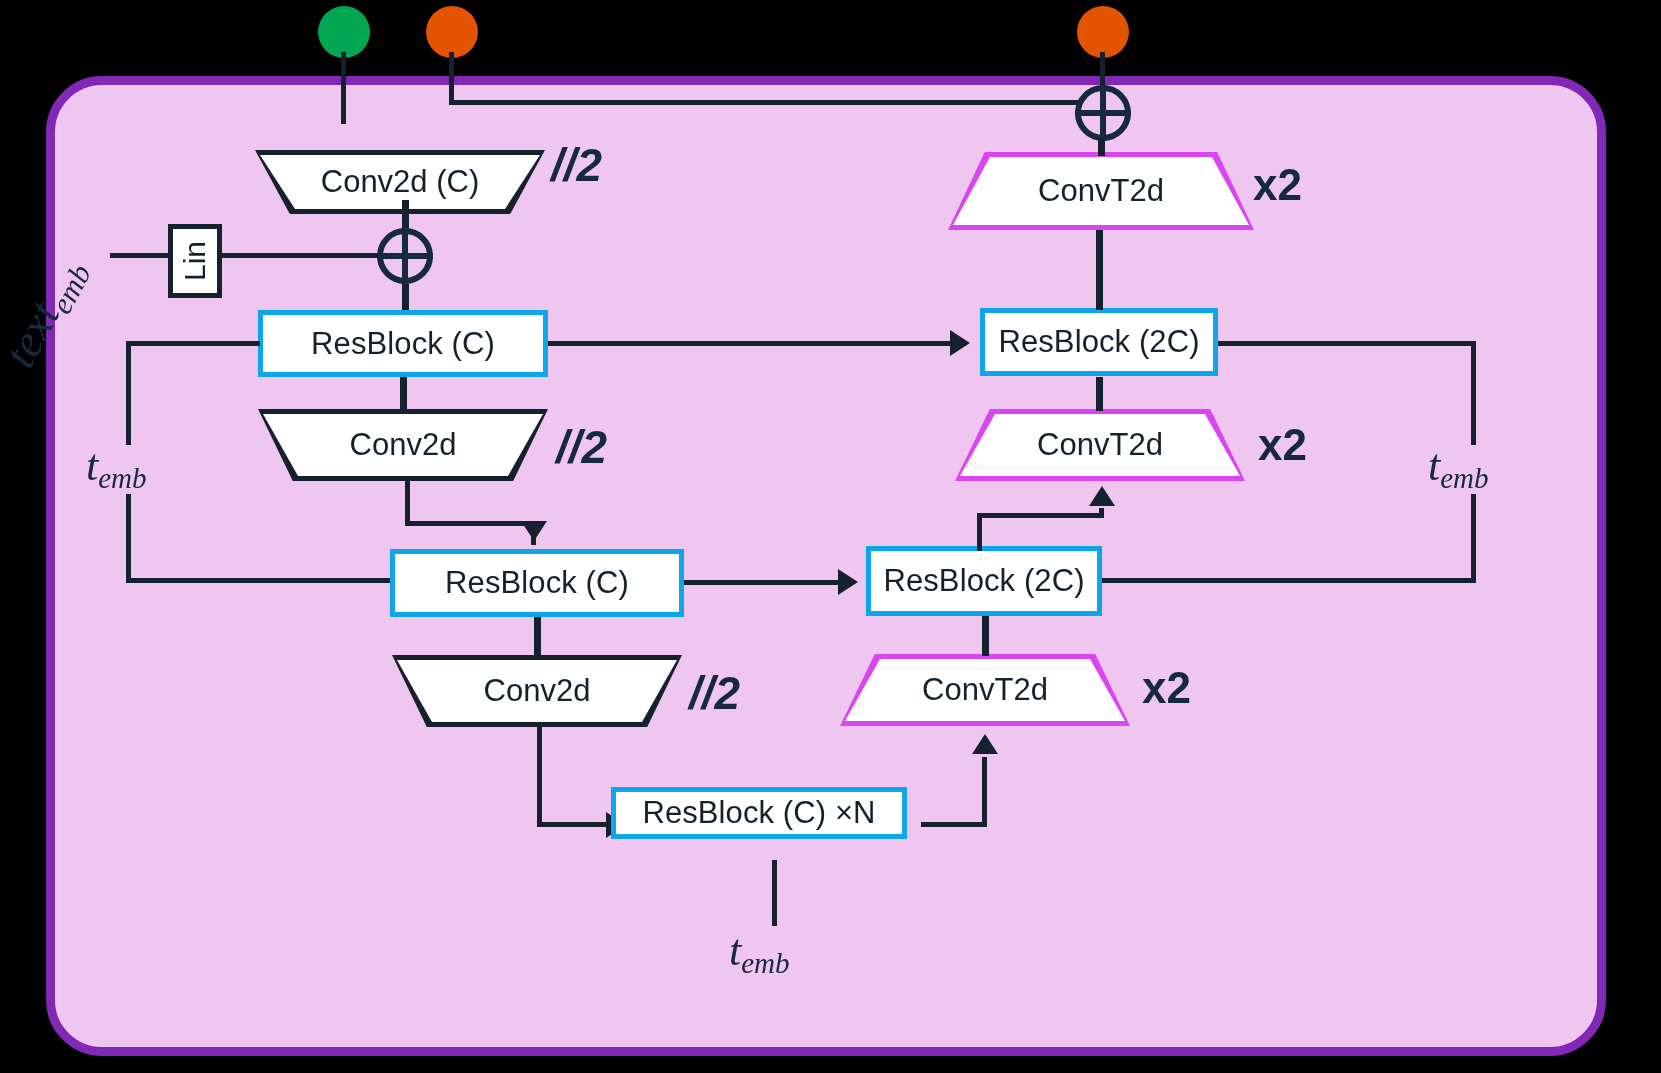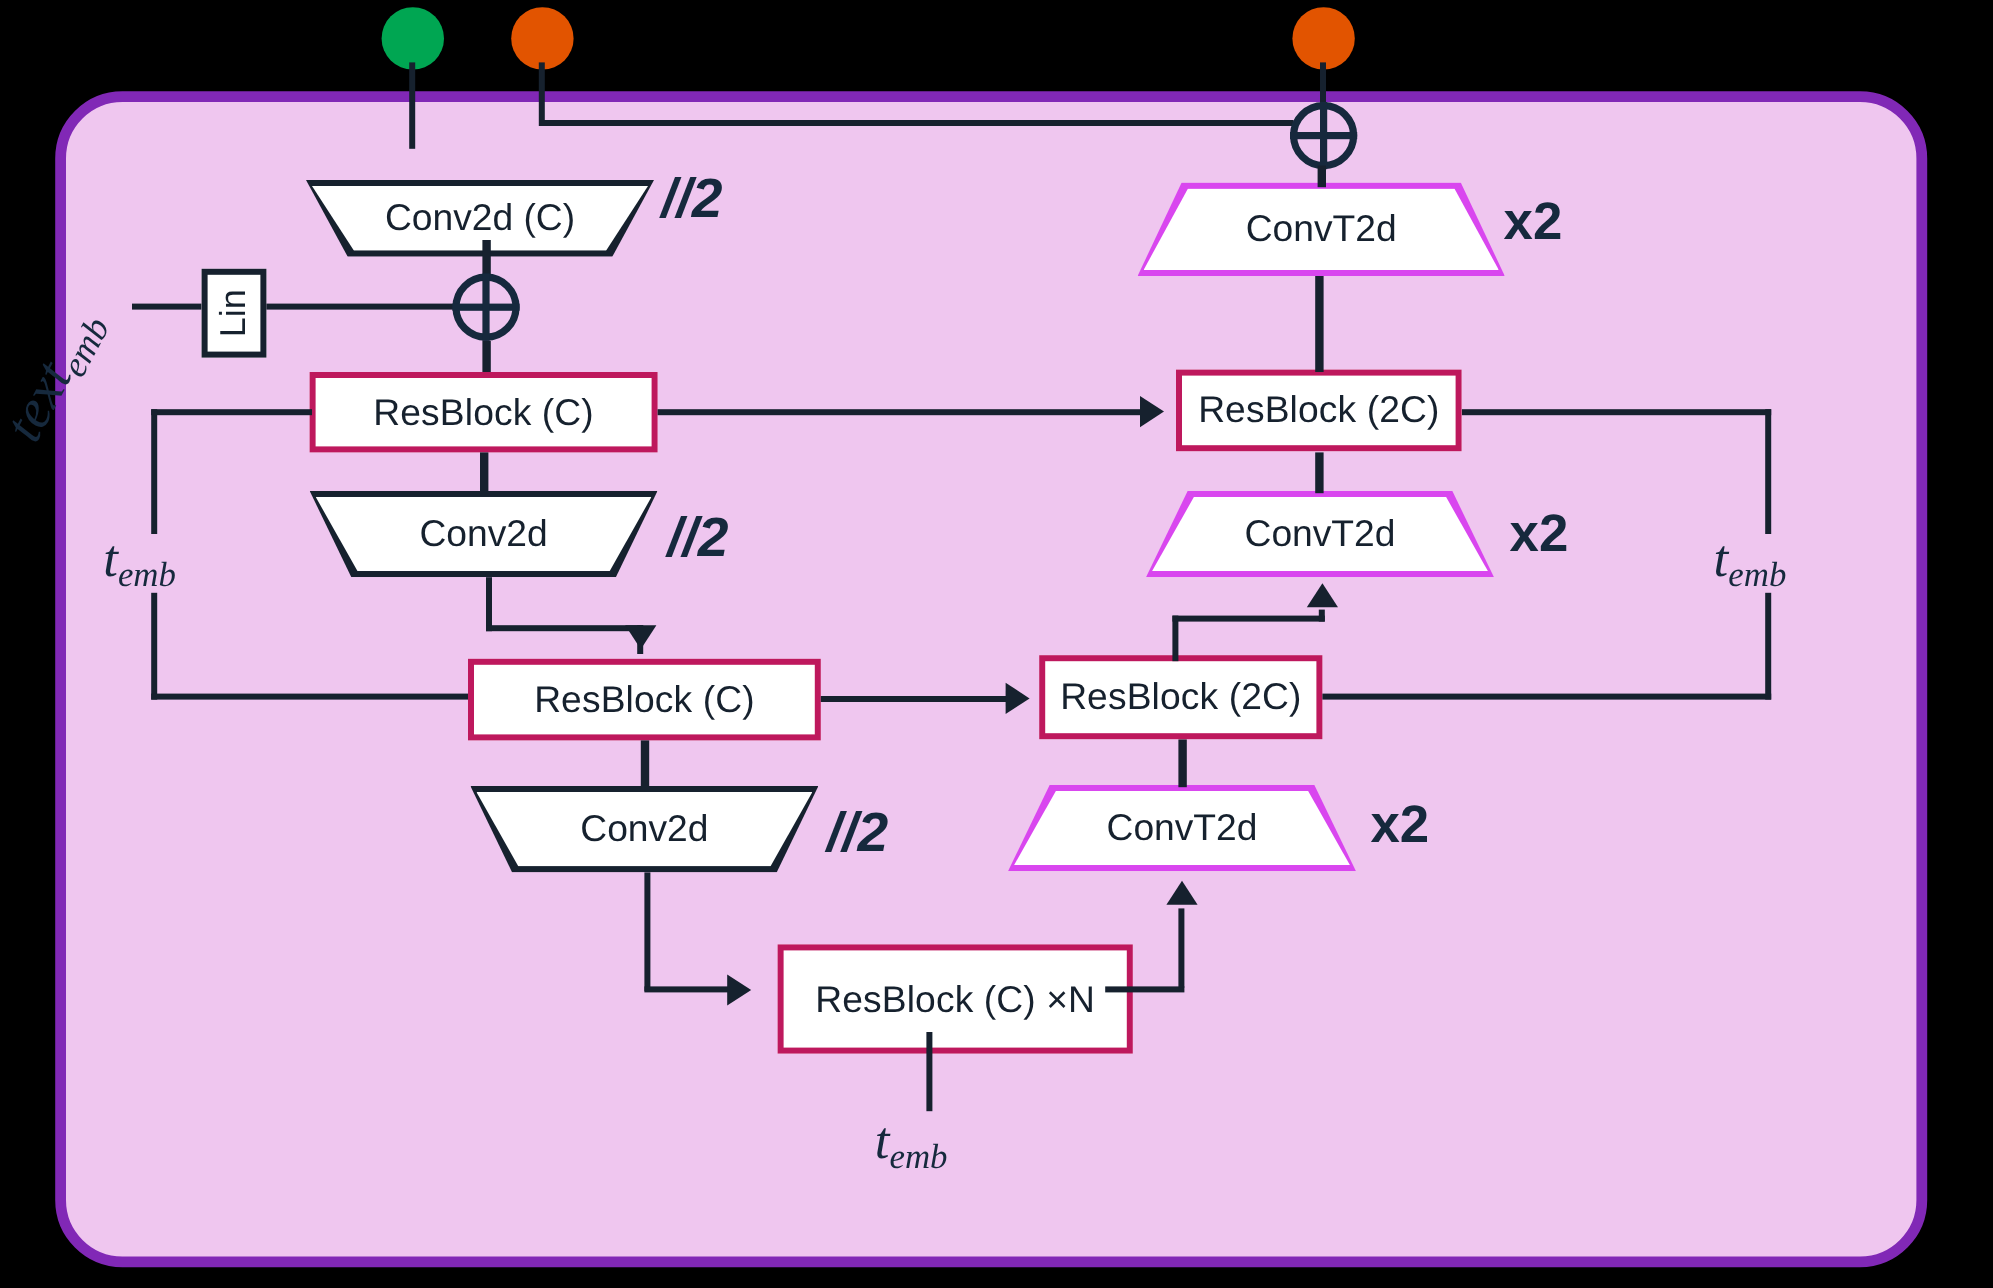--- a/index.html
+++ b/index.html
@@ -23,21 +23,21 @@
 
   
   .arr{position:absolute;width:0;height:0;}
   .arr.right{border-top:13px solid transparent;border-bottom:13px solid transparent;border-left:20px solid #16212e;}
   .arr.down {border-left:13px solid transparent;border-right:13px solid transparent;border-top:20px solid #16212e;}
   .arr.up   {border-left:13px solid transparent;border-right:13px solid transparent;border-bottom:20px solid #16212e;}
 
   
   .node{position:absolute;box-sizing:border-box;display:flex;align-items:center;
         justify-content:center;background:#fff;color:#16212e;}
-  .rect{border:5px solid #be185d;font-size:31px;letter-spacing:.1px;}
+  .rect{border:5px solid #0ea5e9;font-size:31px;letter-spacing:.1px;}
   .lin{border:5px solid #16212e;font-size:30px;}
   .lin span{display:block;transform:rotate(-90deg);white-space:nowrap;}
 
   
   .trap-down{ 
      background:#16212e;}
   .trap-down .inner,.trap-up .inner{
      position:absolute;inset:0;display:flex;align-items:center;justify-content:center;
      font-size:31px;color:#16212e;}
   .trap-down{clip-path:polygon(0% 0%,100% 0%,88% 100%,12% 100%);}
@@ -150,21 +150,21 @@
   <div class="node trap-down" style="left:392px;top:655px;width:290px;height:72px;">
     <div class="fill"></div>
     <div class="inner">Conv2d</div>
   </div>
   <div class="mult" style="left:689px;top:666px;">//2</div>
 
   <div class="w wv" style="left:537px;top:727px;height:99px;"></div>
   <div class="w wh" style="left:537px;top:822px;width:73px;"></div>
   <div class="arr right" style="left:606px;top:812px;"></div>
 
-  <div class="node rect" style="left:648px;top:787px;width:296px;height:91px;">
+  <div class="node rect" style="left:611px;top:787px;width:296px;height:52px;">
      <span>ResBlock (C) ×N</span>
   </div>
 
   <div class="w wv" style="left:772px;top:860px;height:66px;"></div>
   <div class="math temb" style="left:729px;top:925px;">
      <span>t</span><span class="sub">emb</span>
   </div>
 
   <div class="w wh" style="left:921px;top:822px;width:66px;"></div>
   <div class="w wv" style="left:982px;top:757px;height:66px;"></div>

